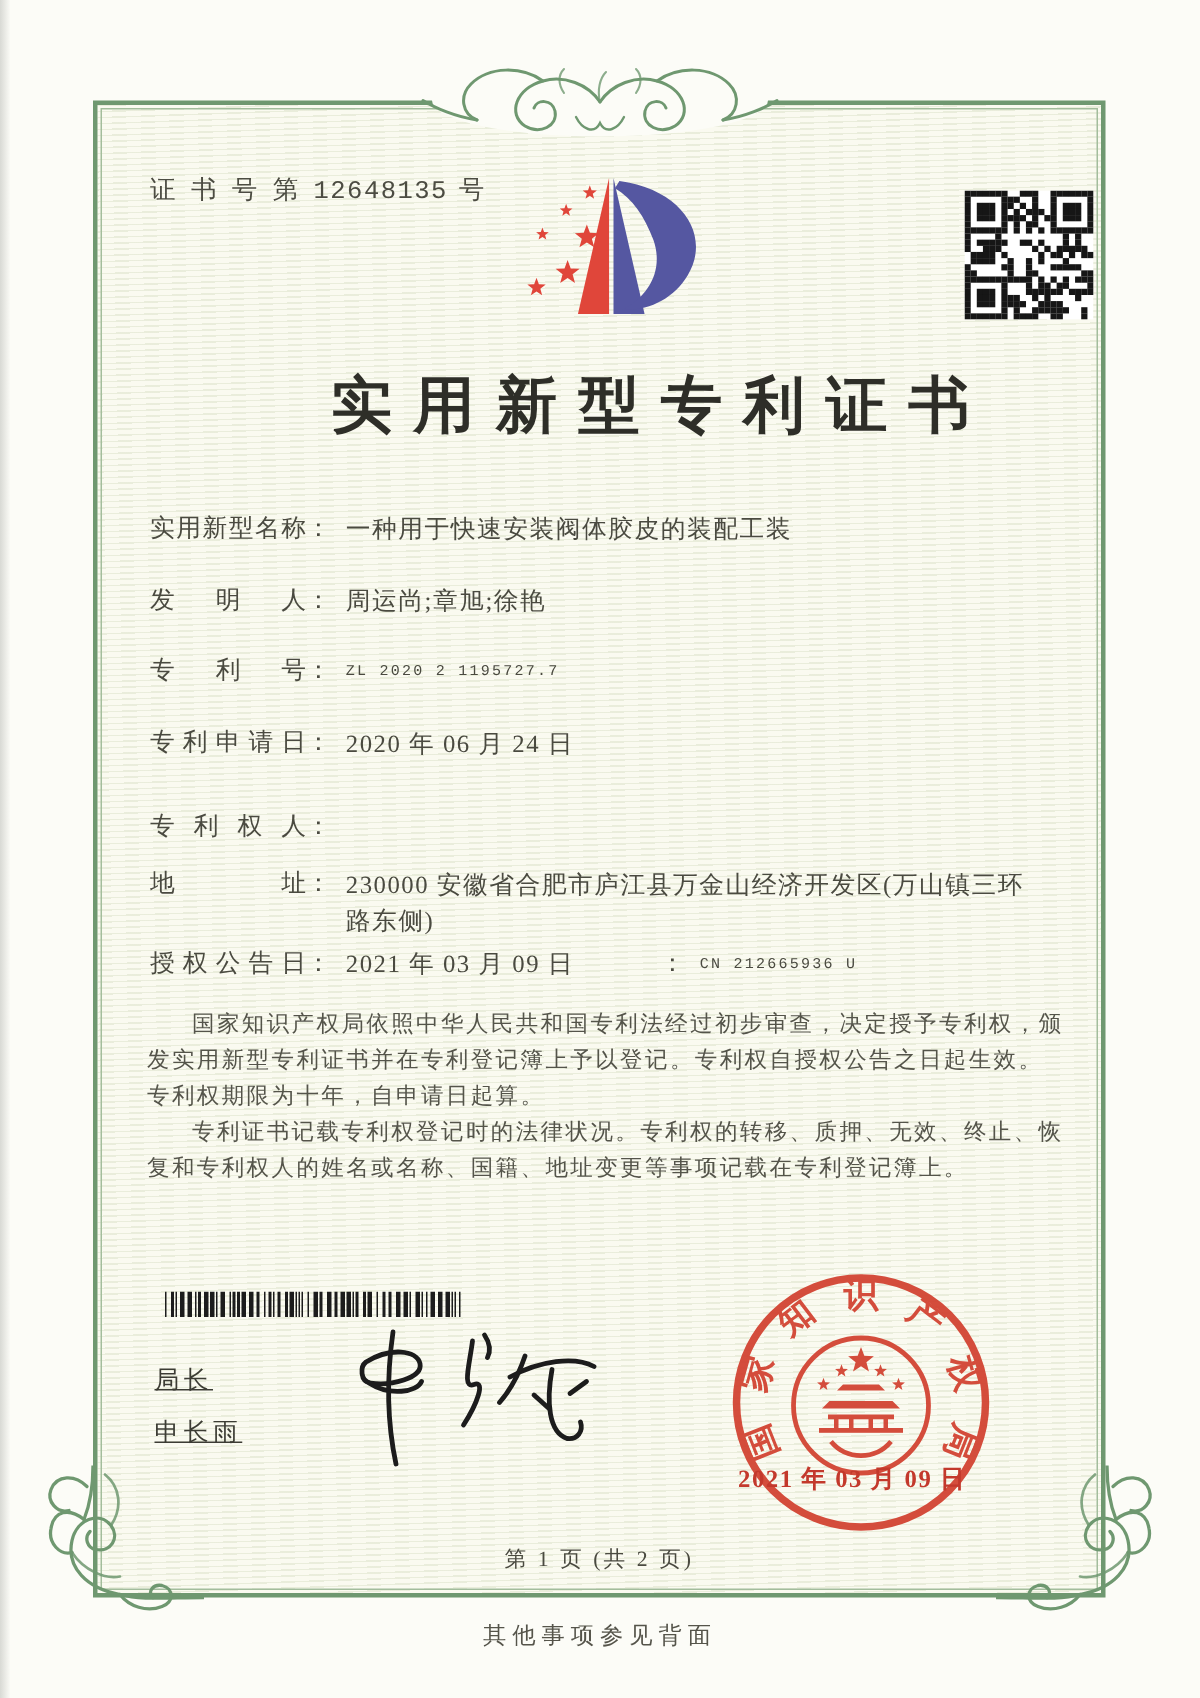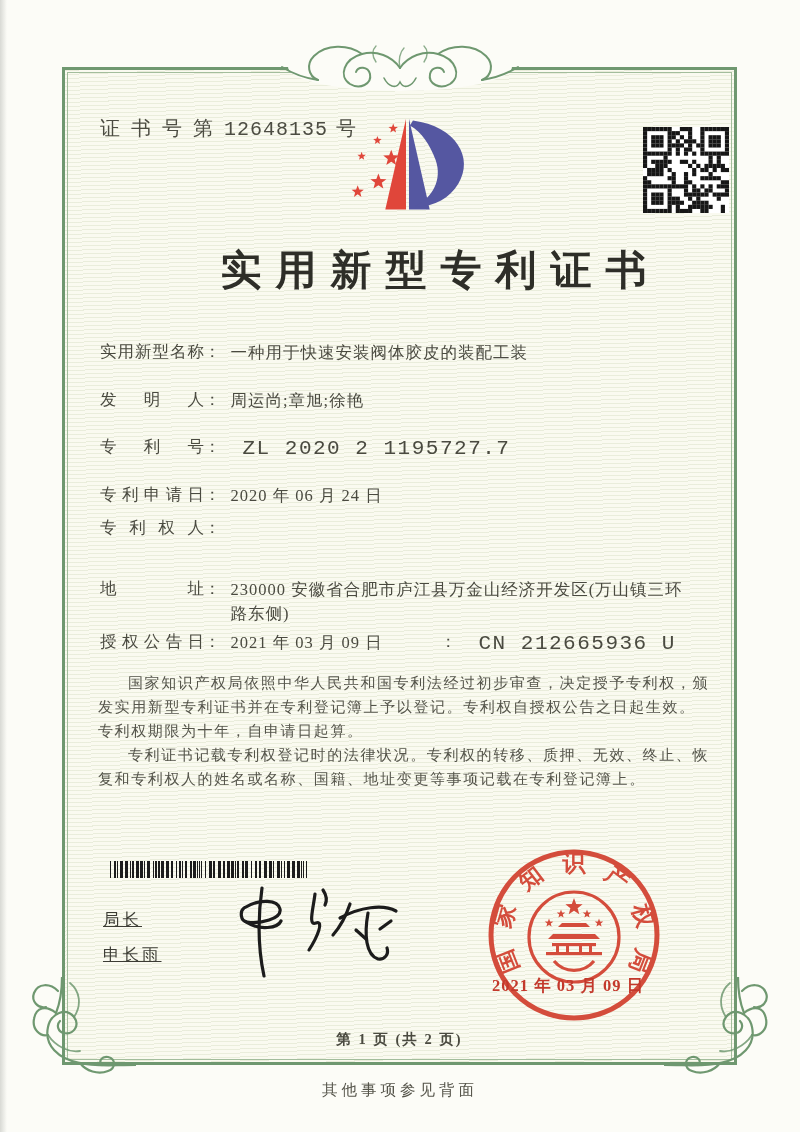--- a/index.html
+++ b/index.html
@@ -30,48 +30,48 @@
   .frame::after{
     content:"";position:absolute;inset:2px;border:1px solid var(--green-lite);
     pointer-events:none;
   }
   .ornament-top{position:absolute;left:280px;top:38px;width:240px;height:58px;z-index:2;}
   .corner{position:absolute;width:108px;height:100px;z-index:2;}
   .corner.bl{left:28px;top:977px;}
   .corner.br{left:664px;top:977px;}
   
   .content{position:absolute;left:62px;top:67px;width:675px;height:998px;z-index:3;}
-  .cert-no{position:absolute;left:38px;top:48px;font-size:20px;letter-spacing:3px;color:#4c4c42;}
+  .cert-no{position:absolute;left:38px;top:48px;font-size:17px;letter-spacing:3px;color:#4c4c42;}
   .cert-no .num{letter-spacing:1px;}
   .num{font-family:"Liberation Mono","DejaVu Sans Mono",monospace;}
   .cnipa-logo{position:absolute;left:272px;top:42px;width:148px;height:114px;}
   .qr{position:absolute;left:581px;top:60px;width:86px;height:86px;}
   .title{
     position:absolute;left:0;top:176px;width:100%;text-align:center;
     font-size:41px;font-weight:700;letter-spacing:14px;text-indent:14px;color:#2e2e28;margin-left:34px;
   }
   .field-row{position:absolute;left:38px;right:30px;display:flex;font-size:16.5px;color:#4a4a40;}
   .flabel{display:inline-block;width:104px;text-align:justify;text-align-last:justify;flex:none;}
   .fcolon{flex:none;margin-right:10px;}
   .fvalue{max-width:462px;letter-spacing:1px;line-height:24px;}
-  .fvalue.num{font-size:21px;letter-spacing:1.5px;padding-top:1px;margin-left:12px;}
+  .fvalue.num{font-size:10px;letter-spacing:1.5px;padding-top:1px;}
   .grant-label2{position:absolute;left:340px;top:0;display:flex;}
   .paras{position:absolute;left:36px;top:604px;width:614px;font-size:15px;line-height:24px;
          letter-spacing:1.6px;color:#54544a;}
   .paras p{text-indent:2em;}
   .barcode{position:absolute;left:48px;top:794px;width:202px;height:17px;}
   .signer{position:absolute;left:41px;top:842px;font-family:"Liberation Sans","DejaVu Sans",sans-serif;
           font-size:16.5px;letter-spacing:3px;color:#3c3c34;}
   .signer div{margin-bottom:13px;text-decoration:underline;}
   .signature{position:absolute;left:158px;top:815px;width:195px;height:105px;}
   .seal{position:absolute;left:424px;top:780px;width:176px;height:176px;opacity:.93;}
   .seal-date{position:absolute;left:430px;top:908px;font-size:16.5px;font-weight:700;
              color:var(--date-red);letter-spacing:1px;z-index:4;}
   .page-footer{position:absolute;left:0;top:963px;width:100%;text-align:center;
-               font-size:14.5px;letter-spacing:2px;color:#4a4a40;font-weight:bold;}
+               font-size:14.5px;letter-spacing:2px;color:#4a4a40;}
   .back-note{position:absolute;left:0;top:1080px;width:100%;text-align:center;
              font-size:15.5px;letter-spacing:4px;color:#55544a;}
 </style>
 </head>
 <body>
 
 <div class="page">
 
   <div class="frame"></div>
 
@@ -391,21 +391,21 @@
     <div class="field-row" style="top:369px">
       <span class="flabel">专利号</span>
         <span class="fcolon">：</span>
       <span class="fvalue num">ZL 2020 2 1195727.7</span>
     </div>
     <div class="field-row" style="top:417px">
       <span class="flabel">专利申请日</span>
         <span class="fcolon">：</span>
       <span class="fvalue">2020 年 06 月 24 日</span>
     </div>
-    <div class="field-row" style="top:450px">
+    <div class="field-row" style="top:473px">
       <span class="flabel">专利权人</span>
         <span class="fcolon">：</span>
     </div>
     <div class="field-row" style="top:511px">
       <span class="flabel">地址</span>
         <span class="fcolon">：</span>
       <span class="fvalue">230000 安徽省合肥市庐江县万金山经济开发区(万山镇三环路东侧)</span>
     </div>
     <div class="field-row" style="top:564px">
       <span class="flabel">授权公告日</span>

